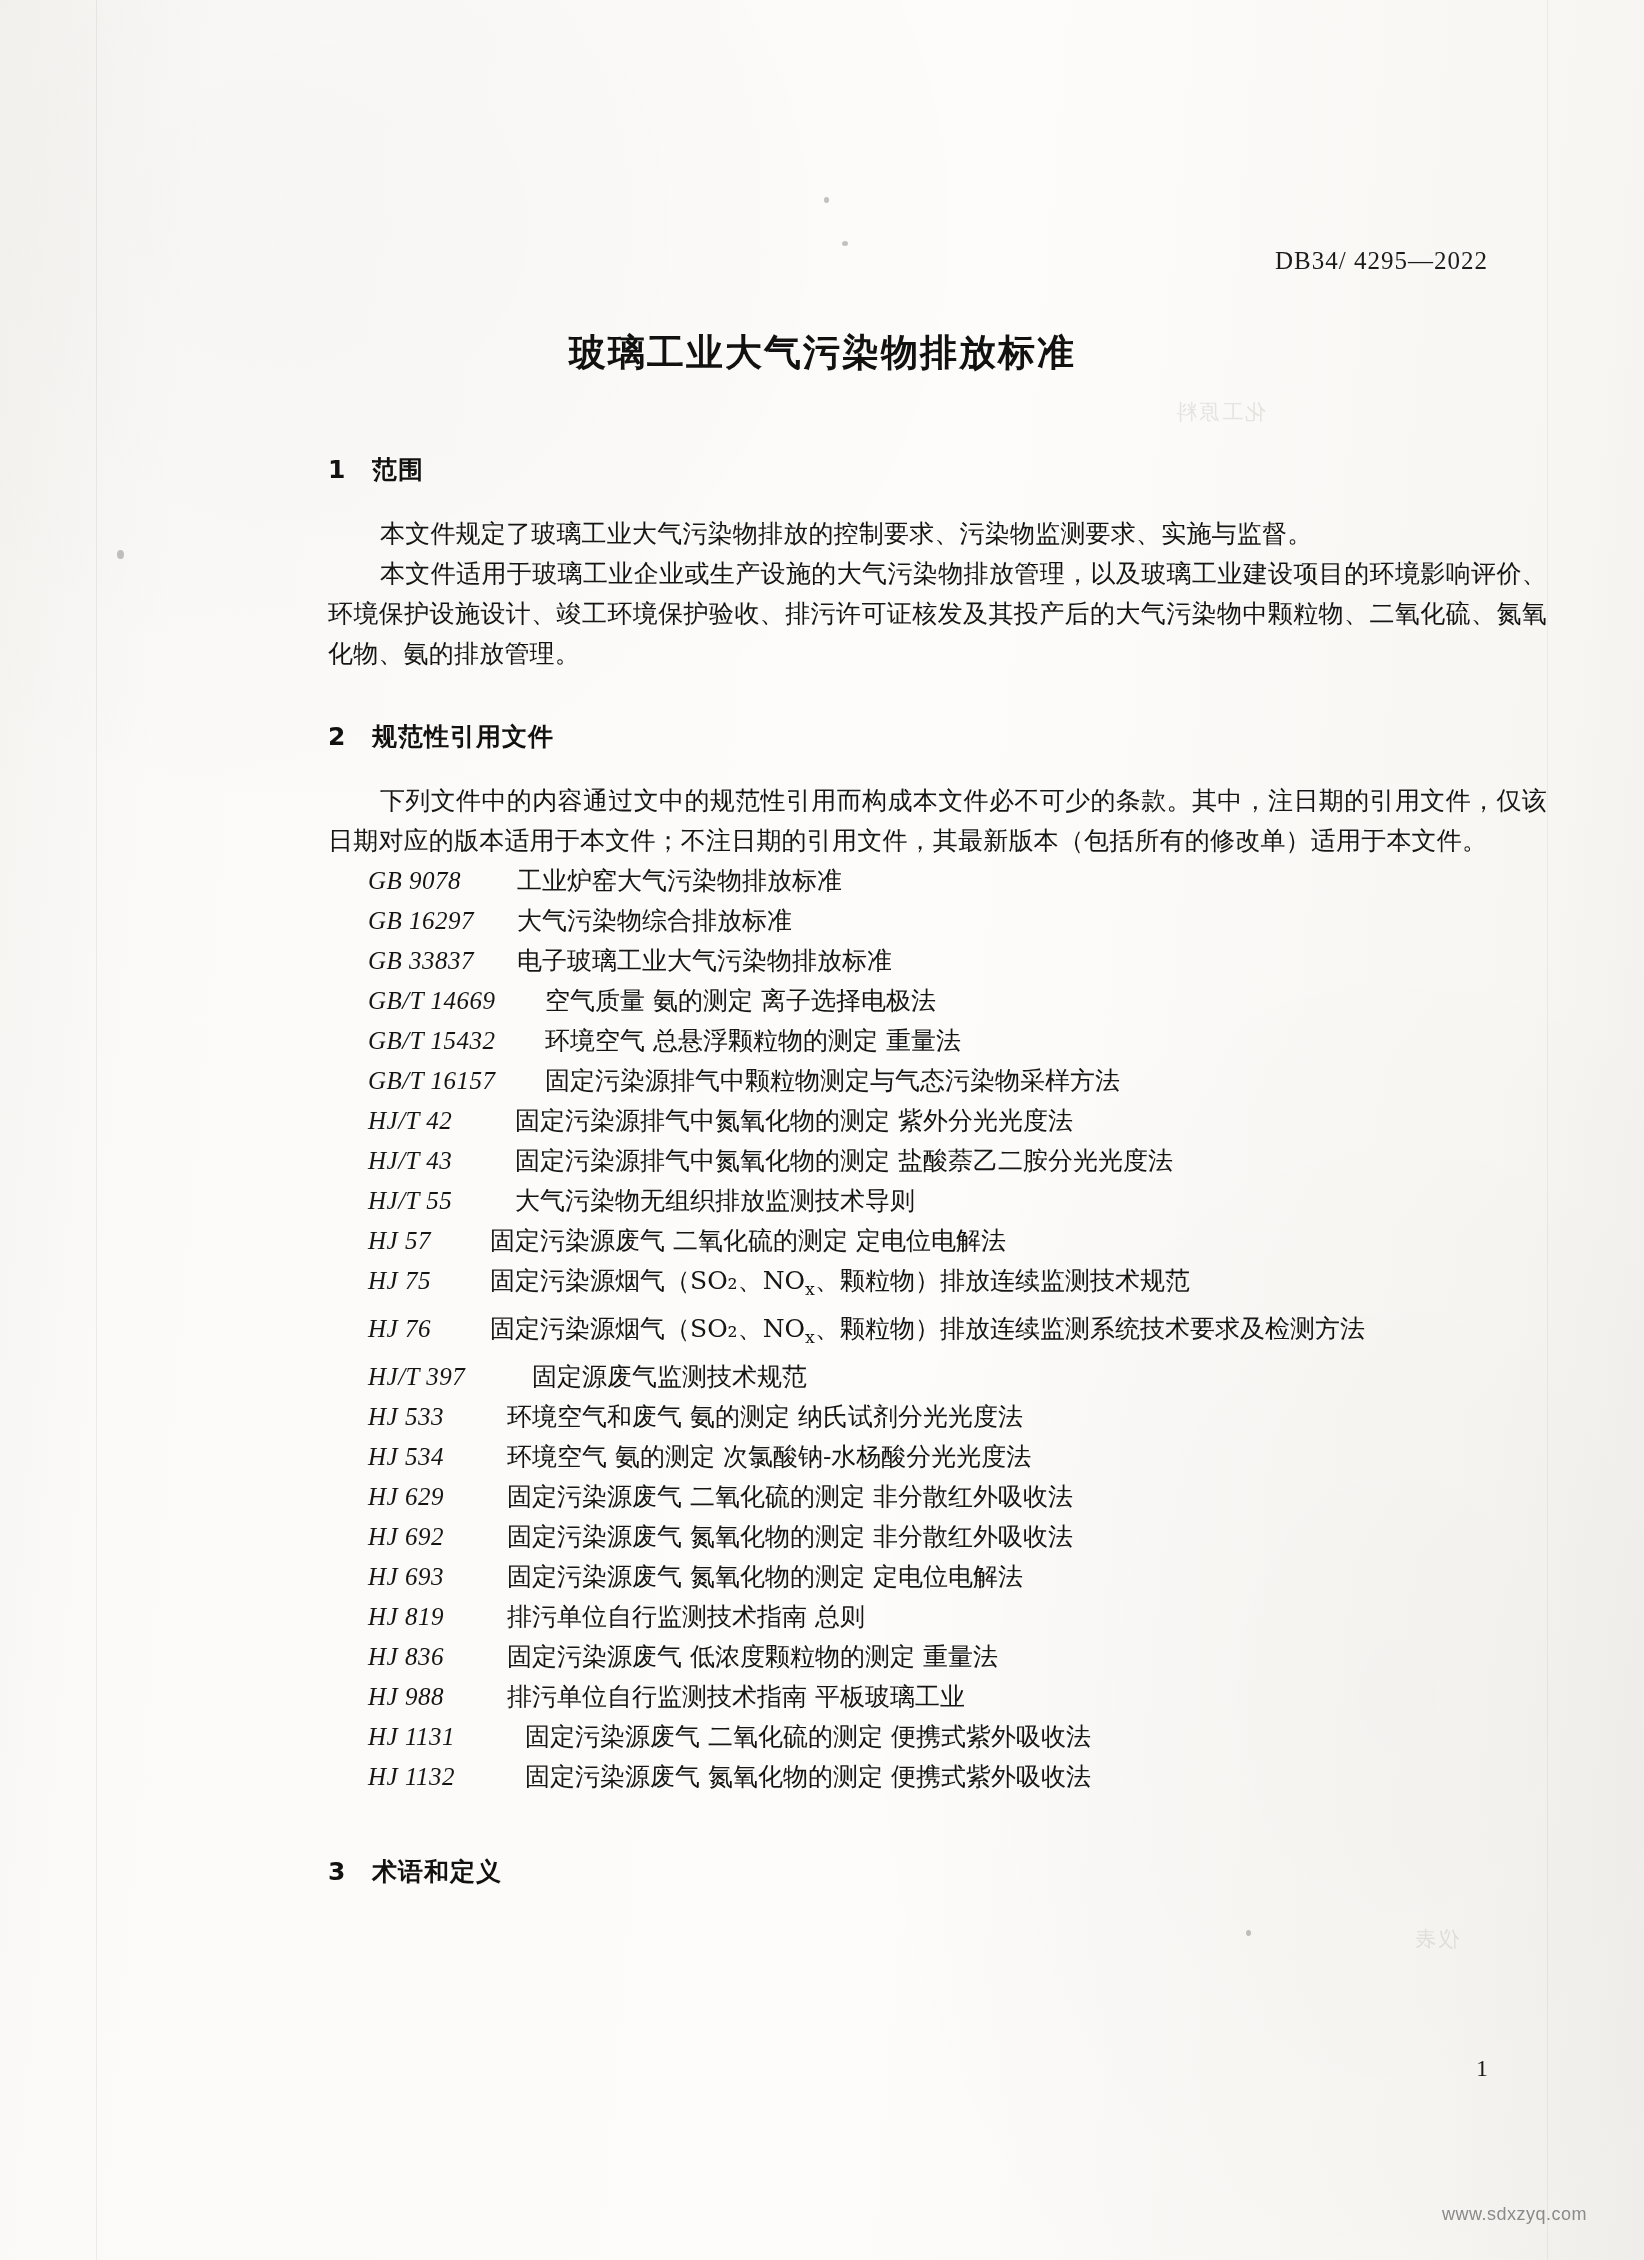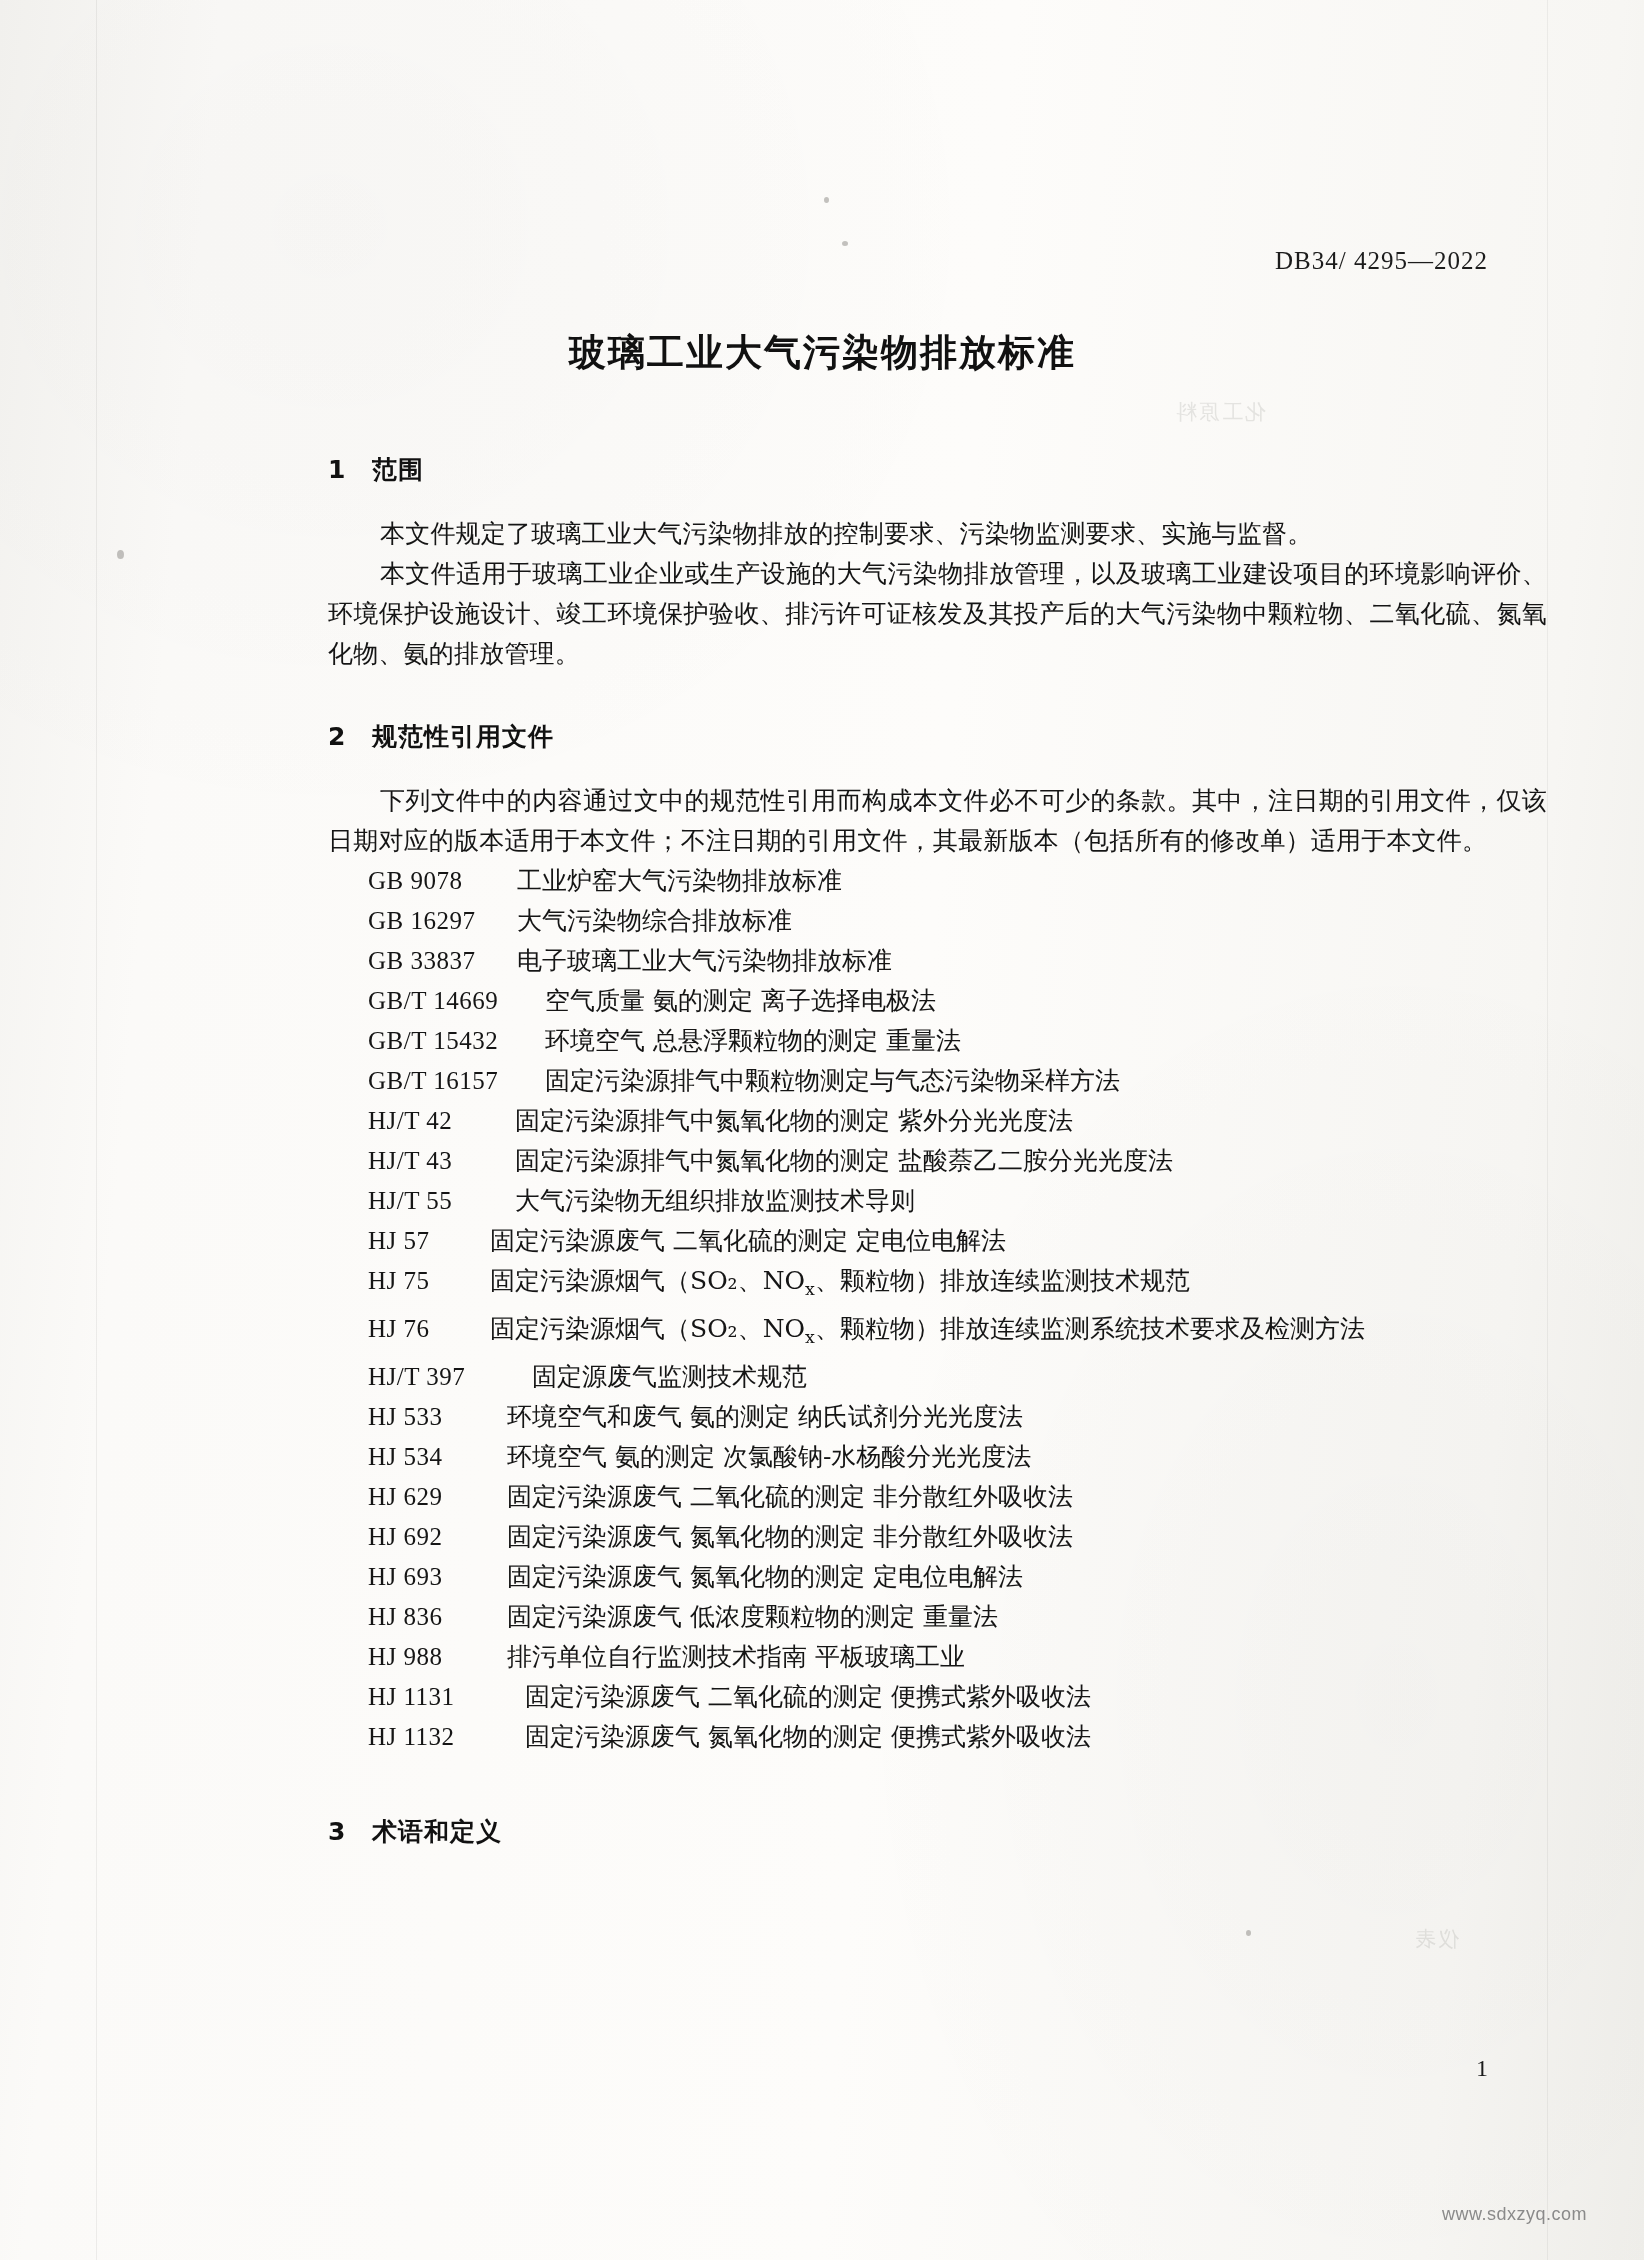--- a/index.html
+++ b/index.html
@@ -120,20 +120,21 @@
     font-size: 25px;
     line-height: 40px;
     color: #151515;
     padding-left: 40px;
     white-space: nowrap;
   }
   .ref-code {
     display: inline-block;
     font-family: "Liberation Serif", serif;
     letter-spacing: 0.5px;
+    font-style: italic;
   }
   .ref-title {
     font-family: "DejaVu Serif", serif;
   }
   sub { font-size: 0.7em; }
 
   .page-num {
     position: absolute;
     right: 157px;
     top: 2055px;
@@ -217,20 +218,21 @@
       <li><span class="ref-code" style="width:147px">HJ/T 55</span><span class="ref-title">大气污染物无组织排放监测技术导则</span></li>
       <li><span class="ref-code" style="width:122px">HJ 57</span><span class="ref-title">固定污染源废气 二氧化硫的测定 定电位电解法</span></li>
       <li><span class="ref-code" style="width:122px">HJ 75</span><span class="ref-title">固定污染源烟气（SO₂、NO<sub>x</sub>、颗粒物）排放连续监测技术规范</span></li>
       <li><span class="ref-code" style="width:122px">HJ 76</span><span class="ref-title">固定污染源烟气（SO₂、NO<sub>x</sub>、颗粒物）排放连续监测系统技术要求及检测方法</span></li>
       <li><span class="ref-code" style="width:164px">HJ/T 397</span><span class="ref-title">固定源废气监测技术规范</span></li>
       <li><span class="ref-code" style="width:139px">HJ 533</span><span class="ref-title">环境空气和废气 氨的测定 纳氏试剂分光光度法</span></li>
       <li><span class="ref-code" style="width:139px">HJ 534</span><span class="ref-title">环境空气 氨的测定 次氯酸钠-水杨酸分光光度法</span></li>
       <li><span class="ref-code" style="width:139px">HJ 629</span><span class="ref-title">固定污染源废气 二氧化硫的测定 非分散红外吸收法</span></li>
       <li><span class="ref-code" style="width:139px">HJ 692</span><span class="ref-title">固定污染源废气 氮氧化物的测定 非分散红外吸收法</span></li>
       <li><span class="ref-code" style="width:139px">HJ 693</span><span class="ref-title">固定污染源废气 氮氧化物的测定 定电位电解法</span></li>
+      <li><span class="ref-code" style="width:139px">HJ 819</span><span class="ref-title">排污单位自行监测技术指南 总则</span></li>
       <li><span class="ref-code" style="width:139px">HJ 836</span><span class="ref-title">固定污染源废气 低浓度颗粒物的测定 重量法</span></li>
       <li><span class="ref-code" style="width:139px">HJ 988</span><span class="ref-title">排污单位自行监测技术指南 平板玻璃工业</span></li>
       <li><span class="ref-code" style="width:157px">HJ 1131</span><span class="ref-title">固定污染源废气 二氧化硫的测定 便携式紫外吸收法</span></li>
       <li><span class="ref-code" style="width:157px">HJ 1132</span><span class="ref-title">固定污染源废气 氮氧化物的测定 便携式紫外吸收法</span></li>
     </ul>
 
     <div class="gap-lg"></div>
 
     <h2 class="sec">
       <span class="sec-num">3</span><span>术语和定义</span>

